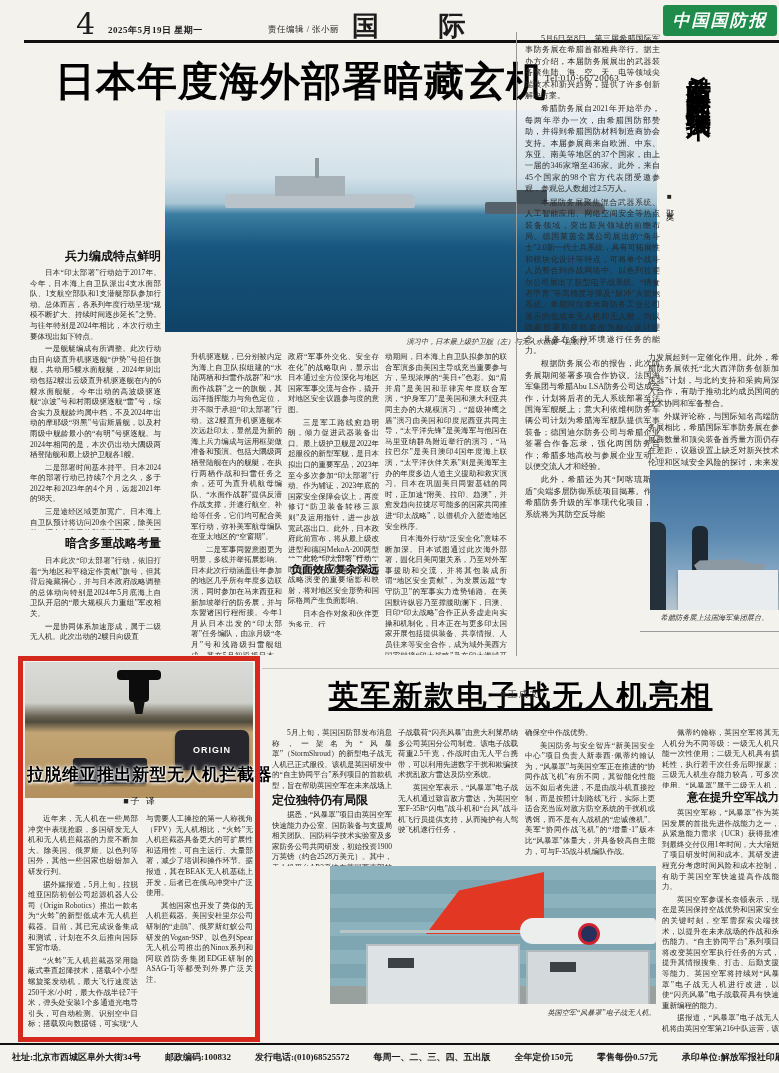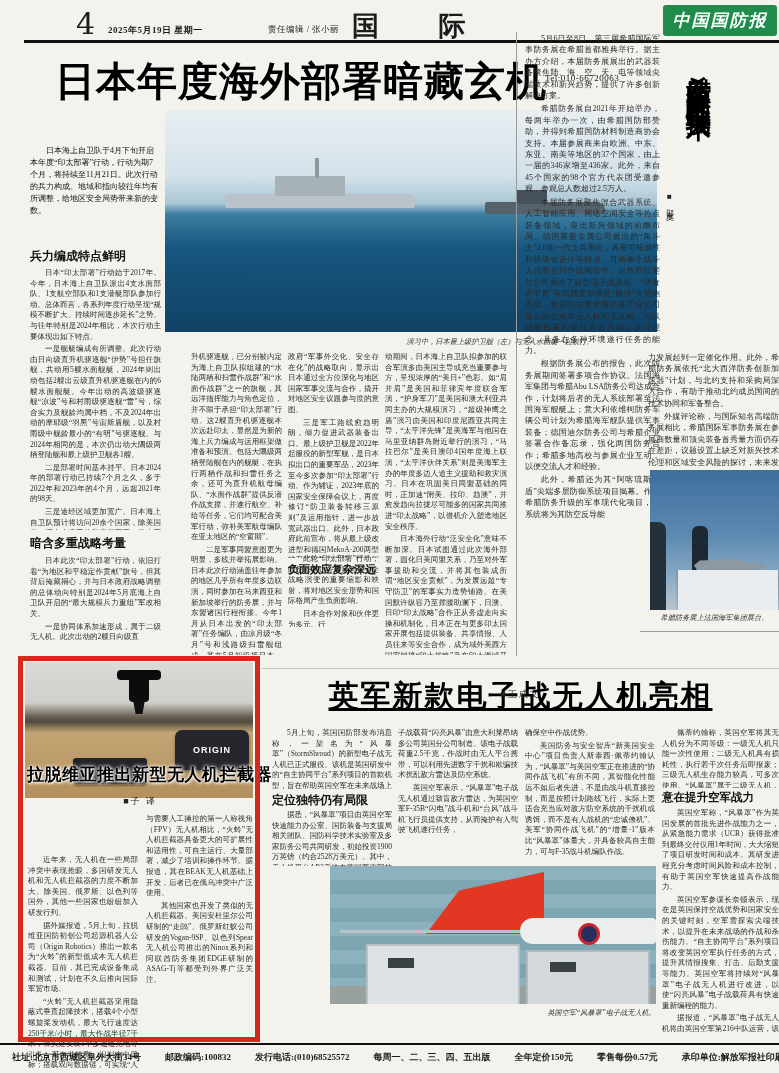--- a/index.html
+++ b/index.html
@@ -14,21 +14,21 @@
             font-size:17px;font-weight:900;font-style:italic;letter-spacing:2px;}
   .hrule{background:#111;}
   .thinrule{background:#9a9a9a;}
   
   .col{font-size:7.5px;line-height:10.6px;text-align:justify;overflow:hidden;color:#2a2a2a;}
   .col p{margin:0 0 2px 0;text-indent:2em;}
   .cont p:first-child{text-indent:0;}
   .colg{font-size:8px;line-height:11.4px;}
   .intro{font-size:8px;line-height:12px;color:#111;}
   .intro p{text-indent:2em;margin:0;}
-  .subhead{font-family:"Liberation Sans","DejaVu Sans",sans-serif;font-size:12px;font-weight:900;text-align:left;color:#111;}
+  .subhead{font-family:"Liberation Sans","DejaVu Sans",sans-serif;font-size:12px;font-weight:900;text-align:right;color:#111;}
   .byline{font-size:9px;text-align:center;letter-spacing:2px;color:#222;}
   .caption{font-size:7.2px;color:#333;font-style:italic;}
   .title-main{font-family:"Liberation Sans","DejaVu Sans",sans-serif;font-size:40px;font-weight:900;letter-spacing:1px;color:#000;white-space:nowrap;}
   .title-uk{font-family:"Liberation Sans","DejaVu Sans",sans-serif;font-size:30px;font-weight:900;letter-spacing:2px;color:#000;text-align:center;}
   .title-lv{font-family:"Liberation Sans","DejaVu Sans",sans-serif;font-size:17px;font-weight:900;letter-spacing:.5px;color:#000;
             text-shadow:0 0 2px #fff,0 0 4px #fff,1px 1px 3px #fff;white-space:nowrap;}
   .title-gr{font-family:"Liberation Sans","DejaVu Sans",sans-serif;font-size:25px;font-weight:900;color:#000;
             writing-mode:vertical-rl;letter-spacing:4px;}
   .byline-v{writing-mode:vertical-rl;font-size:8px;letter-spacing:2px;color:#222;}
   
@@ -56,23 +56,20 @@
 
   <div class="abs ph" style="left:165px;top:110px;width:492px;height:222px;background:linear-gradient(#e9eff3 0%,#d3e1e9 30%,#a9c6d4 42%,#3b7da1 47%,#17567e 62%,#0f4266 100%);">
     <div style="left:60px;top:84px;width:190px;height:14px;background:#b9c3c9;border-radius:2px 6px 2px 2px;"></div>
     <div style="left:110px;top:66px;width:70px;height:20px;background:#a6b1b8;"></div>
     <div style="left:150px;top:48px;width:4px;height:20px;background:#8d989f;"></div>
     <div style="left:320px;top:92px;width:120px;height:12px;background:#55626b;border-radius:2px 8px 2px 2px;"></div>
     <div style="left:352px;top:80px;width:30px;height:14px;background:#46525a;"></div>
   </div>
   <div class="abs caption" style="left:343px;top:337px;width:314px;text-align:center;">演习中，日本最上级护卫舰（左）与无人水面艇一起航行。</div>
 
-  <div class="abs intro" style="left:30px;top:145px;width:131px;height:96px;overflow:hidden;">
-    <p>日本海上自卫队于4月下旬开启本年度“印太部署”行动，行动为期7个月，将持续至11月21日。此次行动的兵力构成、地域和指向较往年均有所调整，给地区安全局势带来新的变数。</p>
-  </div>
   <div class="abs subhead" style="left:30px;top:248px;width:131px;">兵力编成特点鲜明</div>
   <div class="abs col" style="left:30px;top:268px;width:131px;height:262px;">
       <p>日本“印太部署”行动始于2017年。今年，日本海上自卫队派出4支水面部队、1支航空部队和1支潜艇部队参加行动。总体而言，各系列年度行动呈现“规模不断扩大、持续时间逐步延长”之势。与往年特别是2024年相比，本次行动主要体现出如下特点。</p>
       <p>一是舰艇编成有所调整。此次行动由日向级直升机驱逐舰“伊势”号担任旗舰，共动用5艘水面舰艇，2024年则出动包括2艘出云级直升机驱逐舰在内的6艘水面舰艇。今年出动的高波级驱逐舰“凉波”号和村雨级驱逐舰“雷”号，综合实力及舰龄均属中档，不及2024年出动的摩耶级“羽黑”号宙斯盾舰，以及村雨级中舰龄最小的“有明”号驱逐舰。与2024年相同的是，本次仍出动大隅级两栖登陆舰和最上级护卫舰各1艘。</p>
       <p>二是部署时间基本持平。日本2024年的部署行动已持续7个月之久，多于2022年和2023年的4个月，远超2021年的98天。</p>
       <p>三是途经区域更加宽广。日本海上自卫队预计将访问20余个国家，除美国外，还有东南亚的印度尼西亚、马来西亚、新加坡、菲律宾和东帝汶，南亚的印度和斯里兰卡，西亚的阿曼，大洋洲的澳大利亚、新西兰、巴布亚新几内亚及10余个岛屿，涉及国家数量之多、地理范围之广，均为历年之最。</p>
     </div>
   <div class="abs subhead" style="left:30px;top:535px;width:131px;">暗含多重战略考量</div>
   <div class="abs col" style="left:30px;top:556px;width:131px;height:100px;">
       <p>日本此次“印太部署”行动，依旧打着“为地区和平稳定作贡献”旗号，但其背后掩藏祸心，并与日本政府战略调整的总体动向特别是2024年5月底海上自卫队开启的“最大规模兵力重组”军改相关。</p>
@@ -168,21 +165,21 @@
     <div style="left:92px;top:8px;width:44px;height:10px;background:#0c0c0c;border-radius:4px;"></div>
     <div style="left:104px;top:14px;width:20px;height:26px;background:#0c0c0c;border-radius:4px;"></div>
     <div style="left:108px;top:38px;width:12px;height:14px;background:#111;clip-path:polygon(0 0,100% 0,78% 100%,22% 100%);"></div>
     <div style="left:48px;top:96px;width:74px;height:26px;background:#23232a;border-radius:3px;box-shadow:0 2px 2px rgba(0,0,0,.35);"></div>
     <div style="left:150px;top:68px;width:74px;height:40px;background:#26262c;border-radius:7px;box-shadow:0 2px 3px rgba(0,0,0,.4);display:flex;align-items:center;justify-content:center;position:absolute;">
       <span style="position:static;color:#fff;font-family:'Liberation Sans',sans-serif;font-size:9px;font-weight:bold;letter-spacing:1px;">ORIGIN</span>
     </div>
   </div>
   <div class="abs title-lv" style="left:27px;top:763px;">拉脱维亚推出新型无人机拦截器</div>
   <div class="abs byline" style="left:27px;top:795px;width:226px;">■子 译</div>
-  <div class="abs col" style="left:28px;top:855px;width:110px;height:216px;">
+  <div class="abs col" style="left:28px;top:814px;width:110px;height:216px;">
       <p>近年来，无人机在一些局部冲突中表现抢眼，多国研发无人机和无人机拦截器的力度不断加大。除美国、俄罗斯、以色列等国外，其他一些国家也纷纷加入研发行列。</p>
       <p>据外媒报道，5月上旬，拉脱维亚国防初创公司起源机器人公司（Origin Robotics）推出一款名为“火蛉”的新型低成本无人机拦截器。目前，其已完成设备集成和测试，计划在不久后推向国际军贸市场。</p>
       <p>“火蛉”无人机拦截器采用隐蔽式垂直起降技术，搭载4个小型螺旋桨发动机，最大飞行速度达250千米/小时，最大作战半径7千米，弹头处安装1个多通道光电导引头，可自动检测、识别空中目标；搭载双向数据链，可实现“人在回路”。其安装在公文包大小的发射器中，首次启动可在5分钟内升空，后续启动时间不超过1分钟。作战时，它锁定敌方无人机目标后，可直接与目标相撞，也可使用机载弹头在目标附近引爆，成本仅相当于目标无人机的1/10。</p>
     </div>
   <div class="abs col cont" style="left:146px;top:814px;width:107px;height:216px;">
       <p>与需要人工操控的第一人称视角（FPV）无人机相比，“火蛉”无人机拦截器具备更大的可扩展性和适用性，可自主运行、大量部署，减少了培训和操作环节。据报道，其在BEAK无人机基础上开发，后者已在俄乌冲突中广泛使用。</p>
       <p>其他国家也开发了类似的无人机拦截器。美国安杜里尔公司研制的“走鹃”、俄罗斯红蚁公司研发的Vogan-9SP、以色列Spear无人机公司推出的Ninox系列和阿联酋防务集团EDGE研制的ASAG-Tj等都受到外界广泛关注。</p>
     </div>
   <div class="abs redbox" style="left:18px;top:656px;width:232px;height:376px;"></div>
 

